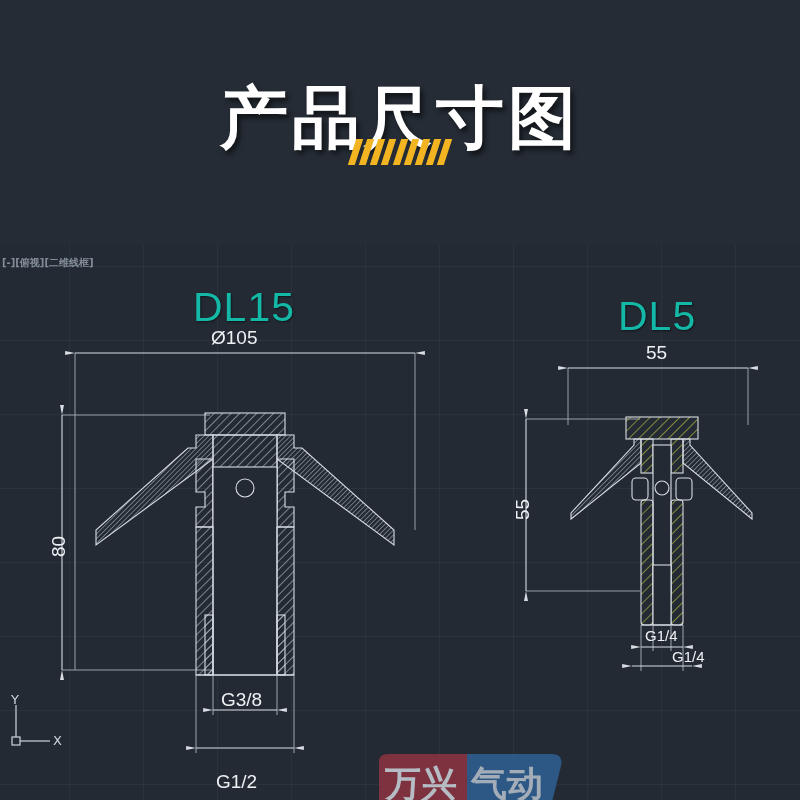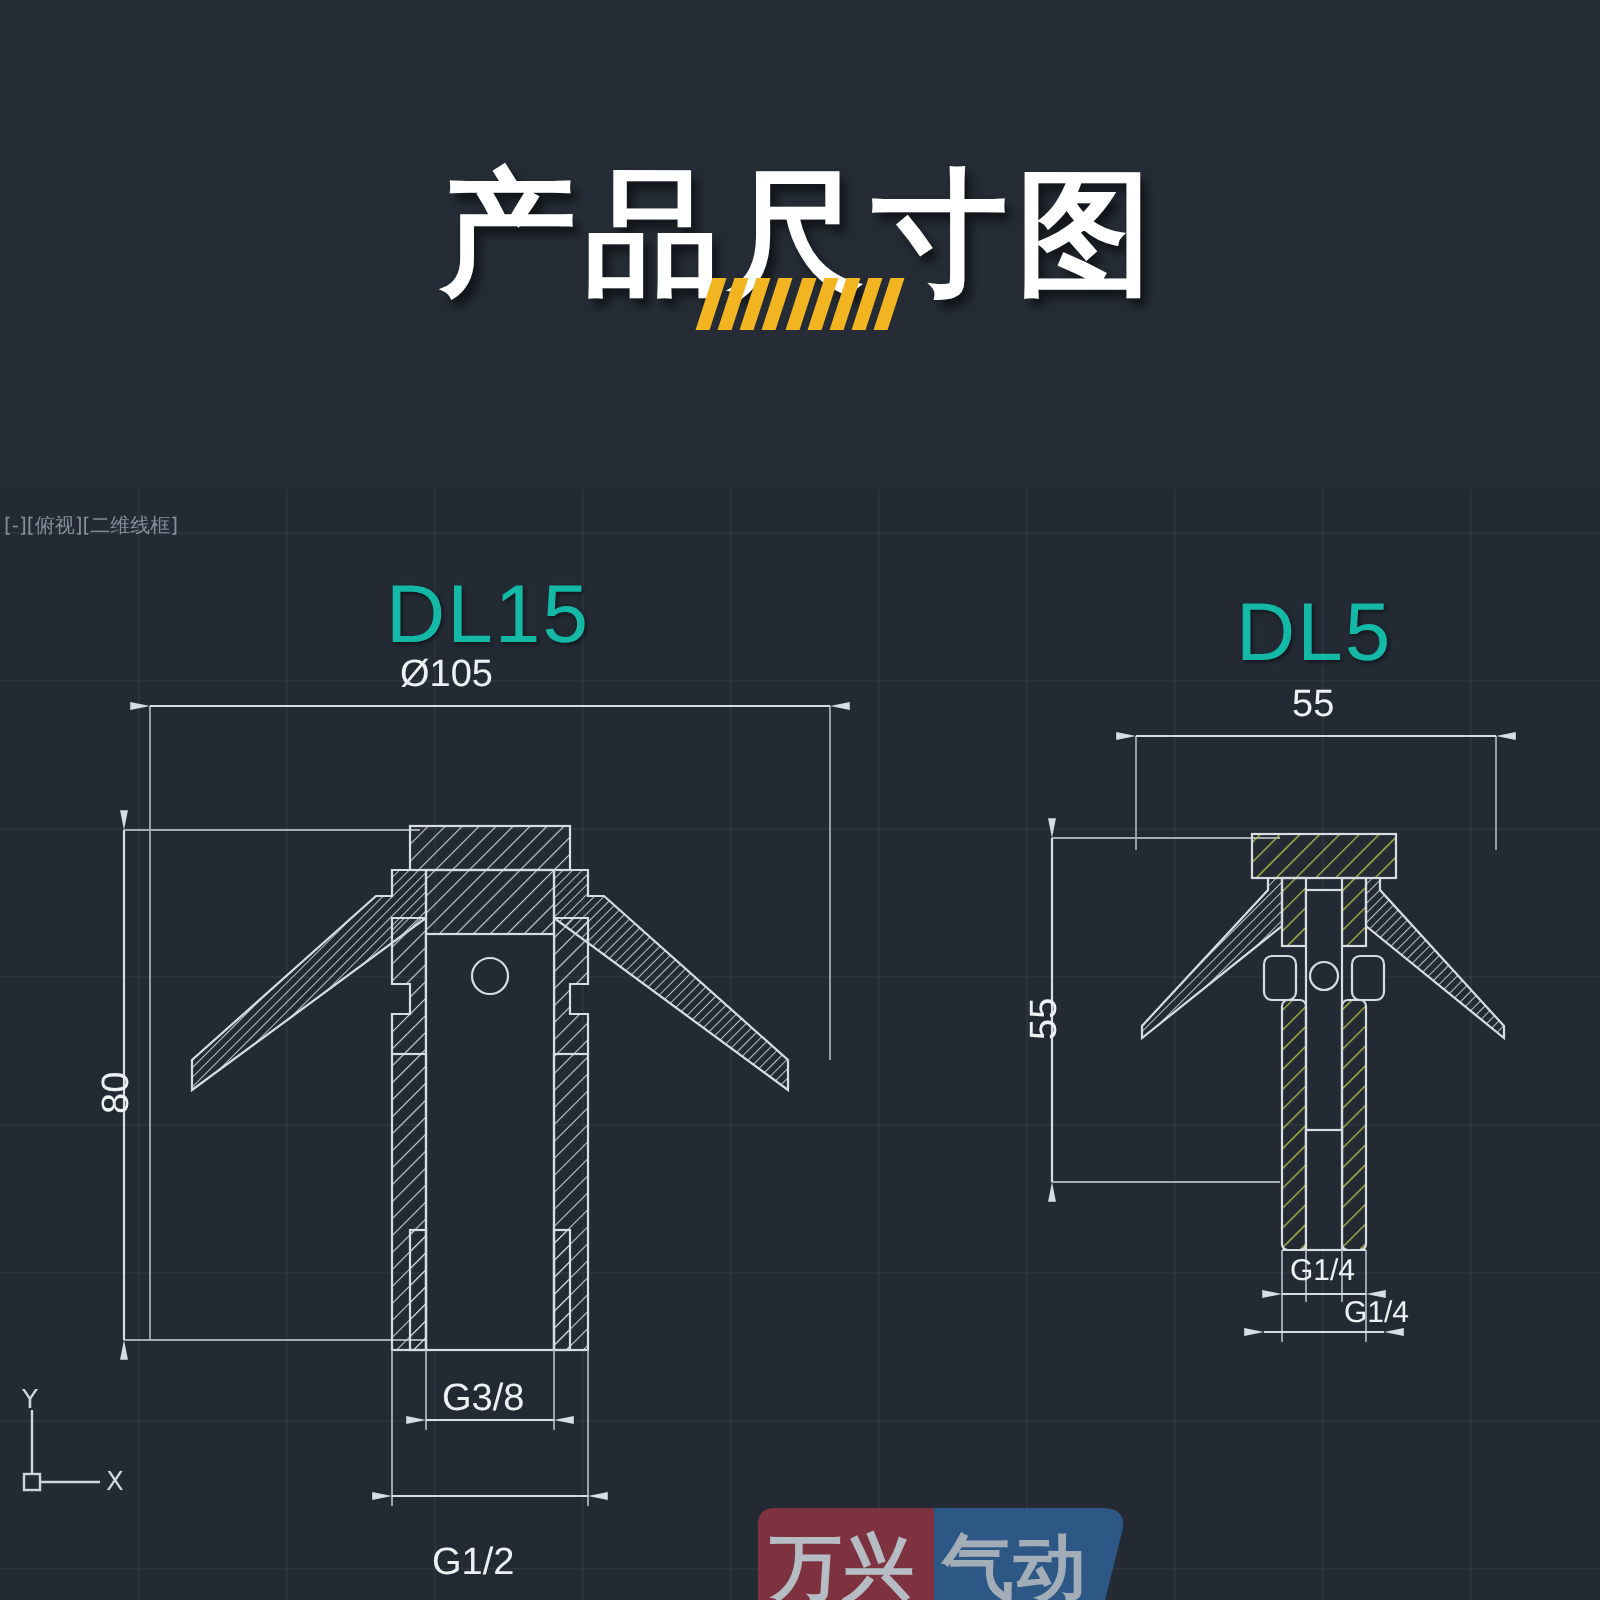--- a/index.html
+++ b/index.html
@@ -64,20 +64,21 @@
     background-position: -5px 21px;
     pointer-events: none;
   }
   #viewlabel {
     position: absolute; left: 2px; top: 11px;
     color: #a9b4c0;
     font-size: 10px;
     opacity: .72;
     white-space: nowrap;
     font-family: "DejaVu Sans", "Liberation Sans", sans-serif;
+    font-weight: bold;
   }
 
   
   #watermark {
     position: absolute; left: 375px; top: 505px;
     width: 193px; height: 62px;
     pointer-events: none;
     opacity: .85;
   }
 
@@ -253,21 +254,21 @@
           <line x1="683" y1="380" x2="683" y2="426"></line>
         </g>
         <line x1="641" y1="402" x2="683" y2="402" stroke="#d8dde3" marker-start="url(#arrL)" marker-end="url(#arrR)"></line>
         <line x1="632" y1="421" x2="692" y2="421" stroke="#d8dde3" marker-start="url(#arrL)" marker-end="url(#arrR)"></line>
       </g>
     </svg>
 
     <div class="part-label" id="label-dl15">DL15</div>
     <div class="part-label" id="label-dl5">DL5</div>
 
-    <div class="dim-text" style="left:200px; top:82px;text-align:center;">Ø105</div>
+    <div class="dim-text" style="left:211px; top:82px;text-align:center;">Ø105</div>
     <div class="dim-text vert" style="left:48px; top:312px;">80</div>
     <div class="dim-text" style="left:208px; top:444px;margin-left:13px;">G3/8</div>
     <div class="dim-text" style="left:216px; top:482px;margin-top:44px;">G1/2</div>
 
     <div class="dim-text" style="left:646px; top:97px;">55</div>
     <div class="dim-text vert" style="left:512px; top:275px;">55</div>
     <div class="dim-text small" style="left:645px; top:382px;">G1/4</div>
     <div class="dim-text small" style="left:672px; top:403px;">G1/4</div>
 
     <svg id="ucs" width="70" height="62">

